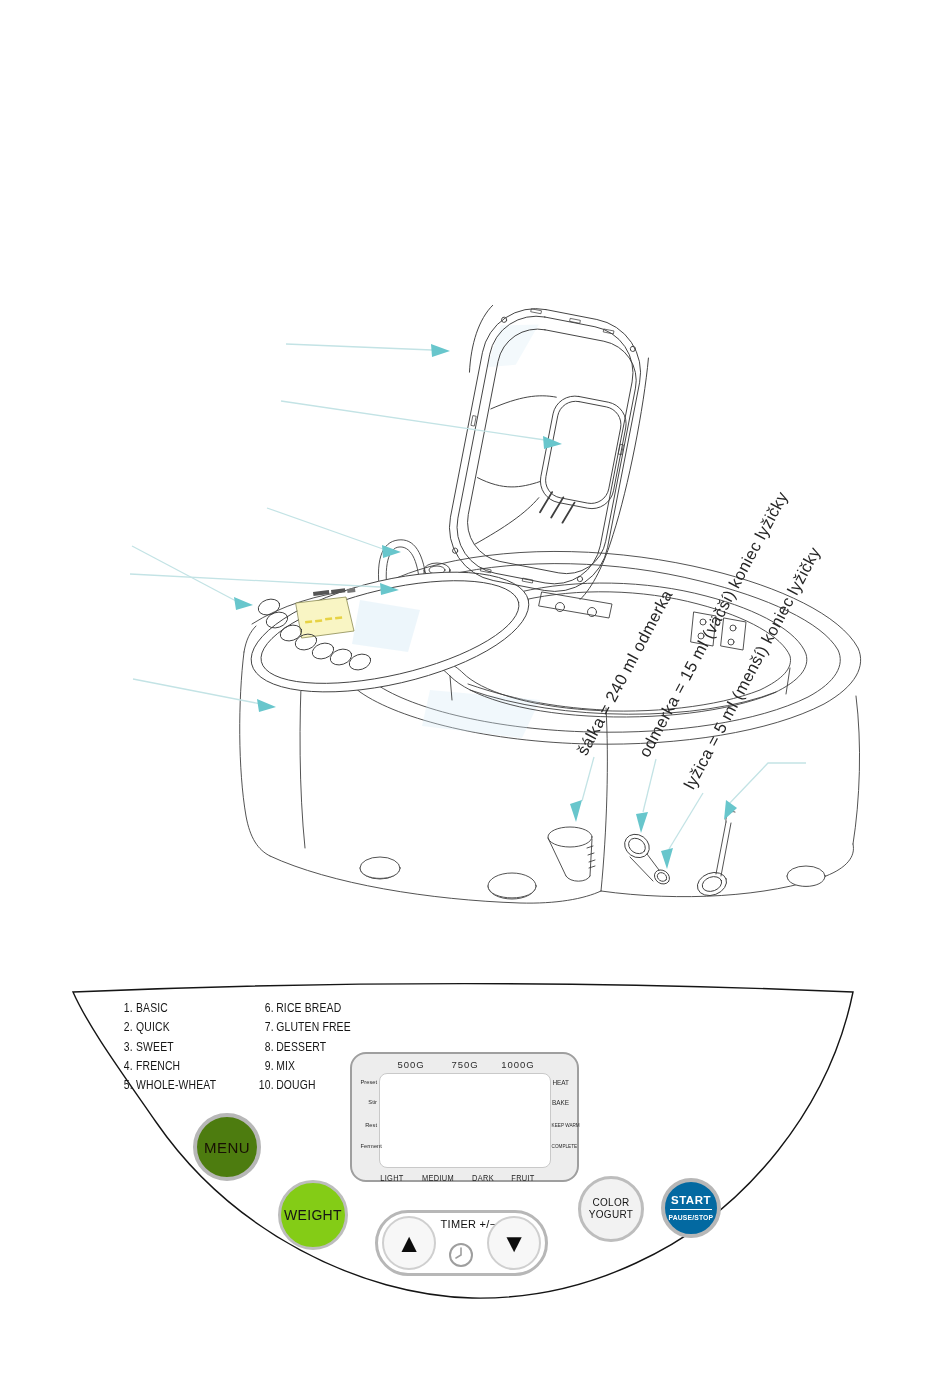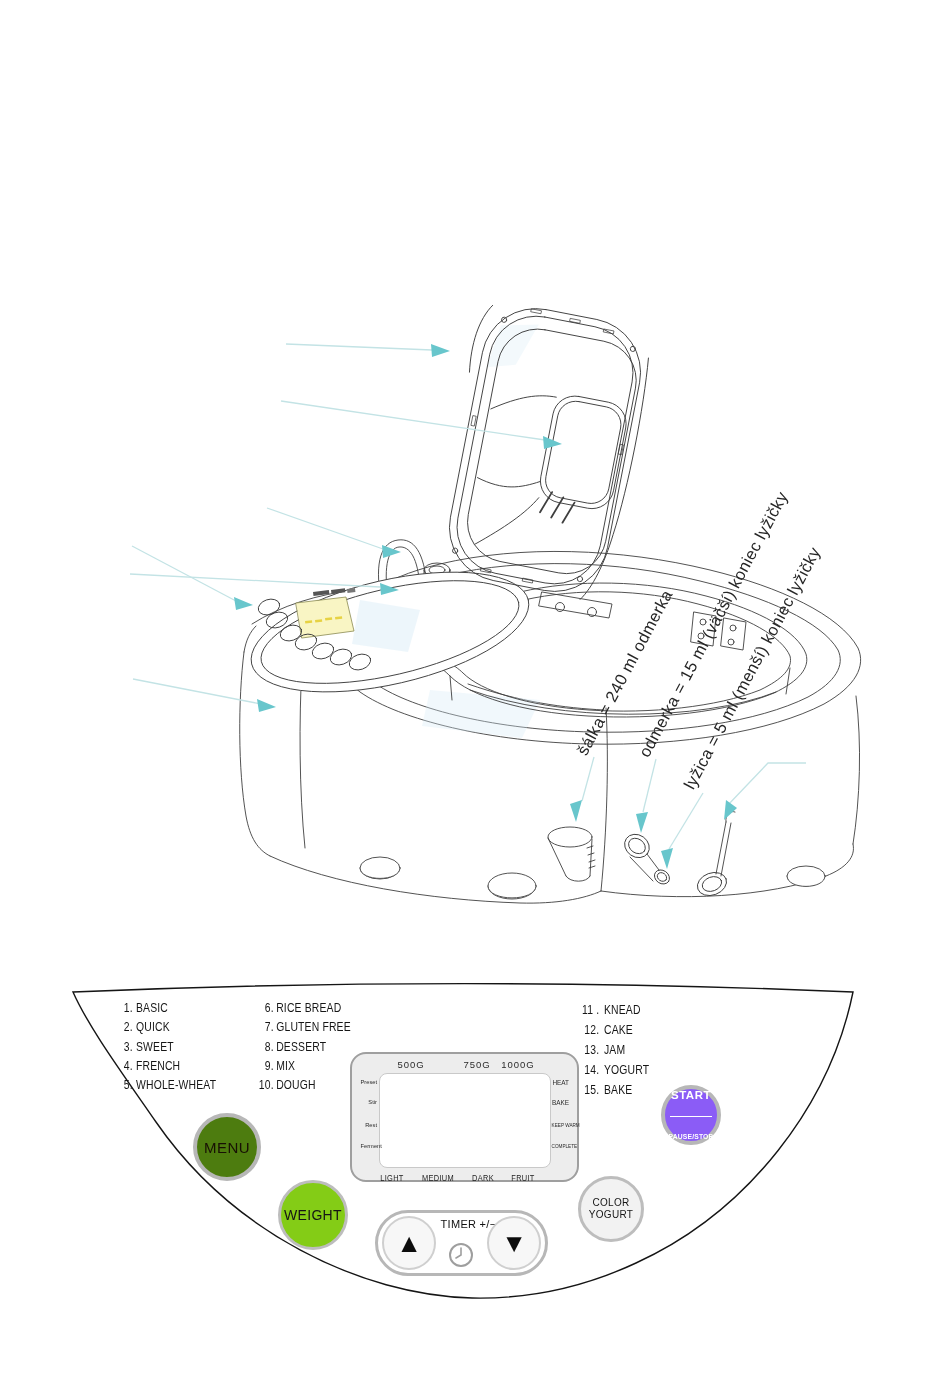--- a/index.html
+++ b/index.html
@@ -36,21 +36,21 @@
   .st-big{transform:scale(.8);}
   .st-small{transform:scale(.58);}
   .lcd-crust{position:absolute;top:118px;transform:translateX(-50%) scaleX(.78);font-size:9.5px;
     color:#1f1f1f;letter-spacing:.4px;white-space:nowrap;}
 
   
   .round-btn{position:absolute;border-radius:50%;box-sizing:border-box;display:flex;
     align-items:center;justify-content:center;flex-direction:column;z-index:2;cursor:pointer;}
   .btn-menu{left:193px;top:1113px;width:68px;height:68px;background:#4d7c0f;border:4px solid #b7b7b7;
     font-size:15px;letter-spacing:.5px;color:#181004;}
-  .btn-start{left:661px;top:1085px;width:60px;height:60px;background:#8b5cf6;border:4px solid #b7b7b7;color:#fff;justify-content:space-between;}
+  .btn-start{left:661px;top:1178px;width:60px;height:60px;background:#0369a1;border:4px solid #b7b7b7;color:#fff;}
   .start-line{width:42px;height:1.5px;background:#fff;margin:2.5px 0;}
   .start-top{font-size:11.5px;font-weight:bold;letter-spacing:.5px;}
   .start-bottom{font-size:7.5px;font-weight:bold;letter-spacing:.2px;transform:scaleX(.9);}
   .btn-weight{left:278px;top:1180px;width:70px;height:70px;background:#84cc16;border:3px solid #bdbdbd;
     font-size:14px;color:#151515;letter-spacing:.3px;}
   .btn-color{left:578px;top:1176px;width:66px;height:66px;background:#f2f2f2;border:3px solid #bdbdbd;
     font-size:10px;color:#151515;line-height:12.5px;text-align:center;letter-spacing:.3px;}
   .timer-pill{position:absolute;left:375px;top:1210px;width:173px;height:66px;border-radius:33px;
     background:#fff;border:3px solid #b7b7b7;box-sizing:border-box;z-index:2;}
   .timer-label{position:absolute;left:14px;right:0;top:5px;text-align:center;font-size:11px;
@@ -293,46 +293,24 @@
       </div>
     <div class="prog-item">
         <span class="pnum">9.</span>
         <span>MIX</span>
       </div>
     <div class="prog-item">
         <span class="pnum">10.</span>
         <span>DOUGH</span>
       </div>
   </div>
-  <div class="prog-col c3" style="left:580px;top:1000px">
-    <div class="prog-item">
-        <span class="pnum">11 .</span>
-        <span>KNEAD</span>
-      </div>
-    <div class="prog-item">
-        <span class="pnum">12.</span>
-        <span>CAKE</span>
-      </div>
-    <div class="prog-item">
-        <span class="pnum">13.</span>
-        <span>JAM</span>
-      </div>
-    <div class="prog-item">
-        <span class="pnum">14.</span>
-        <span>YOGURT</span>
-      </div>
-    <div class="prog-item">
-        <span class="pnum">15.</span>
-        <span>BAKE</span>
-      </div>
-  </div>
 
   <div class="lcd">
     <span class="lcd-weight" style="left:59px">500G</span>
-    <span class="lcd-weight" style="left:125px">750G</span>
+    <span class="lcd-weight" style="left:113px">750G</span>
     <span class="lcd-weight" style="left:166px">1000G</span>
     <div class="lcd-screen"></div>
     <span class="lcd-phase" style="top:25px">Preset</span>
     <span class="lcd-phase" style="top:45px">Stir</span>
     <span class="lcd-phase" style="top:68px">Rest</span>
     <span class="lcd-phase" style="top:89px">Ferment</span>
     <span class="lcd-status st-big" style="top:25px">HEAT</span>
     <span class="lcd-status st-big" style="top:45px">BAKE</span>
     <span class="lcd-status st-small" style="top:68px">KEEP WARM</span>
     <span class="lcd-status st-small" style="top:89px">COMPLETE</span>

